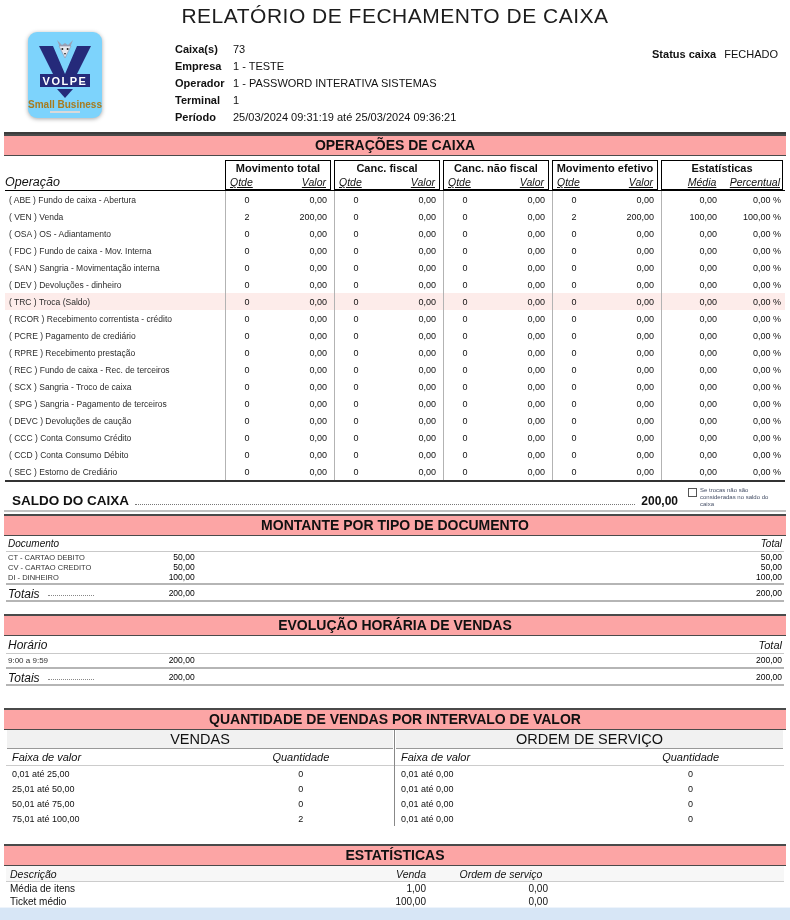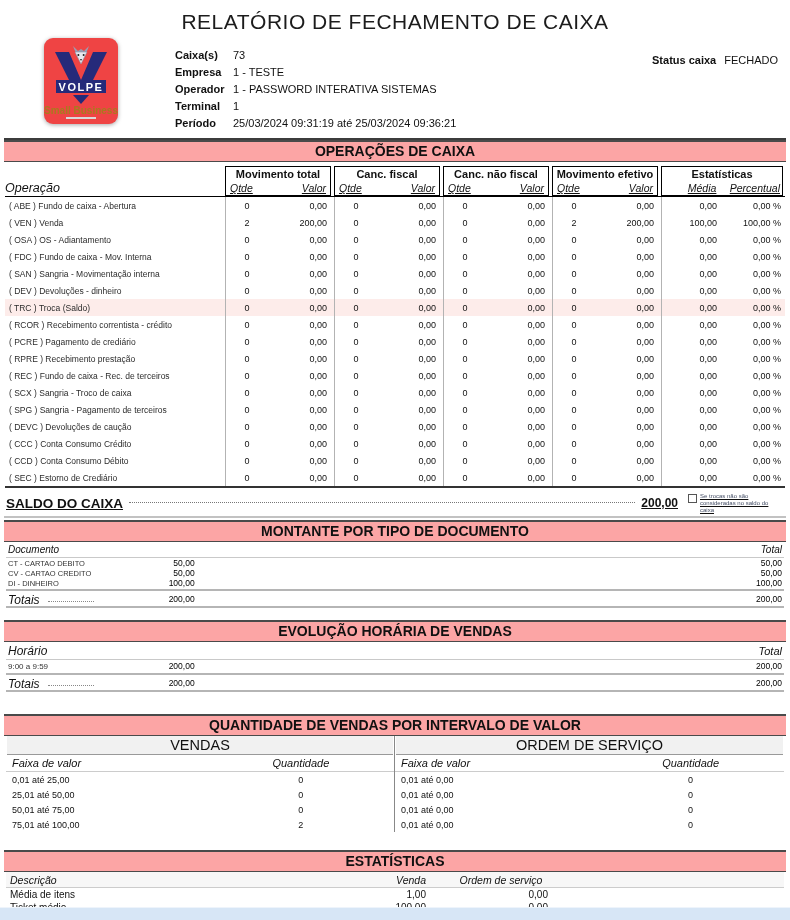--- a/index.html
+++ b/index.html
@@ -1,21 +1,21 @@
 <!DOCTYPE html>
 <html><head>
 <meta charset="utf-8">
 <style>
   html,body{margin:0;padding:0;background:#fff;}
   .page{position:relative;width:790px;height:920px;overflow:hidden;
         font-family:"Liberation Sans",sans-serif;color:#111;background:#fff;}
-  .title{text-align:center;font-size:21px;font-weight:400;color:#1c1c1c;padding-top:10px;letter-spacing:.5px;}
+  .title{text-align:center;font-size:21px;font-weight:400;color:#1c1c1c;padding-top:4px;letter-spacing:.5px;}
   
   .hdr{position:relative;height:102px;}
-  .logo{position:absolute;left:44px;top:4px;width:74px;height:86px;background:#ef4444;
+  .logo{position:absolute;left:28px;top:4px;width:74px;height:86px;background:#7dd3fc;
         border-radius:9px;box-shadow:0 1px 4px rgba(0,0,0,.35);overflow:hidden;}
   .hfields{position:absolute;left:175px;top:12px;}
   .hrow{display:flex;height:17px;align-items:center;font-size:11px;}
   .hlabel{width:52px;font-weight:bold;}
   .hvalue{margin-left:6px;}
   .status{position:absolute;right:12px;top:20px;font-size:11px;display:flex;align-items:center;}
   .status b{margin-right:8px;}
   .topline{height:2px;background:#3c3c3c;margin:2px 4px 0 4px;}
   
   .band{margin:0 4px;background:#fca5a5;border-top:2px solid #4a4a4a;border-bottom:1px solid #4a4a4a;
@@ -40,21 +40,21 @@
   .oprow{height:17px;align-items:center;}
   .oprow.hl{background:#fdecea;}
   .opname{width:220px;flex:none;font-size:8.5px;color:#2b2b2b;padding-left:4px;box-sizing:border-box;}
   .oprow .grp{border-left:1px solid #b3b3b3;display:flex;height:100%;align-items:center;font-size:9px;}
   .oprow .statsg{border-left:1px solid #b3b3b3;display:flex;height:100%;align-items:center;font-size:9px;}
   .c-q{width:40%;text-align:center;}
   .c-v{width:60%;text-align:right;padding-right:4px;box-sizing:border-box;}
   .c-m{width:52%;text-align:right;padding-right:8px;box-sizing:border-box;}
   .c-p{width:48%;text-align:right;padding-right:2px;box-sizing:border-box;}
   
-  .saldo{display:flex;align-items:center;margin:4px 6px 2px 6px;height:22px;text-decoration:underline;}
+  .saldo{display:flex;align-items:flex-end;margin:4px 6px 2px 12px;height:22px;}
   .saldo .lab{font-weight:bold;font-size:13.5px;}
   .leader{flex:1;border-bottom:1px dotted #777;margin:0 6px 3px 6px;height:1px;}
   .saldo .val{font-weight:bold;font-size:12px;margin-right:10px;}
   .chk{display:flex;width:96px;flex:none;}
   .chkbox{width:7px;height:7px;border:1px solid #555;background:#fff;flex:none;margin:1px 3px 0 0;}
   .chktxt{font-size:6px;line-height:7px;color:#454f66;}
   .grayrule{height:2px;background:#c2c2c2;margin:2px 4px;}
   
   .grid{margin:0 6px;}
   .ghead,.grow,.gtot{display:flex;align-items:center;}

